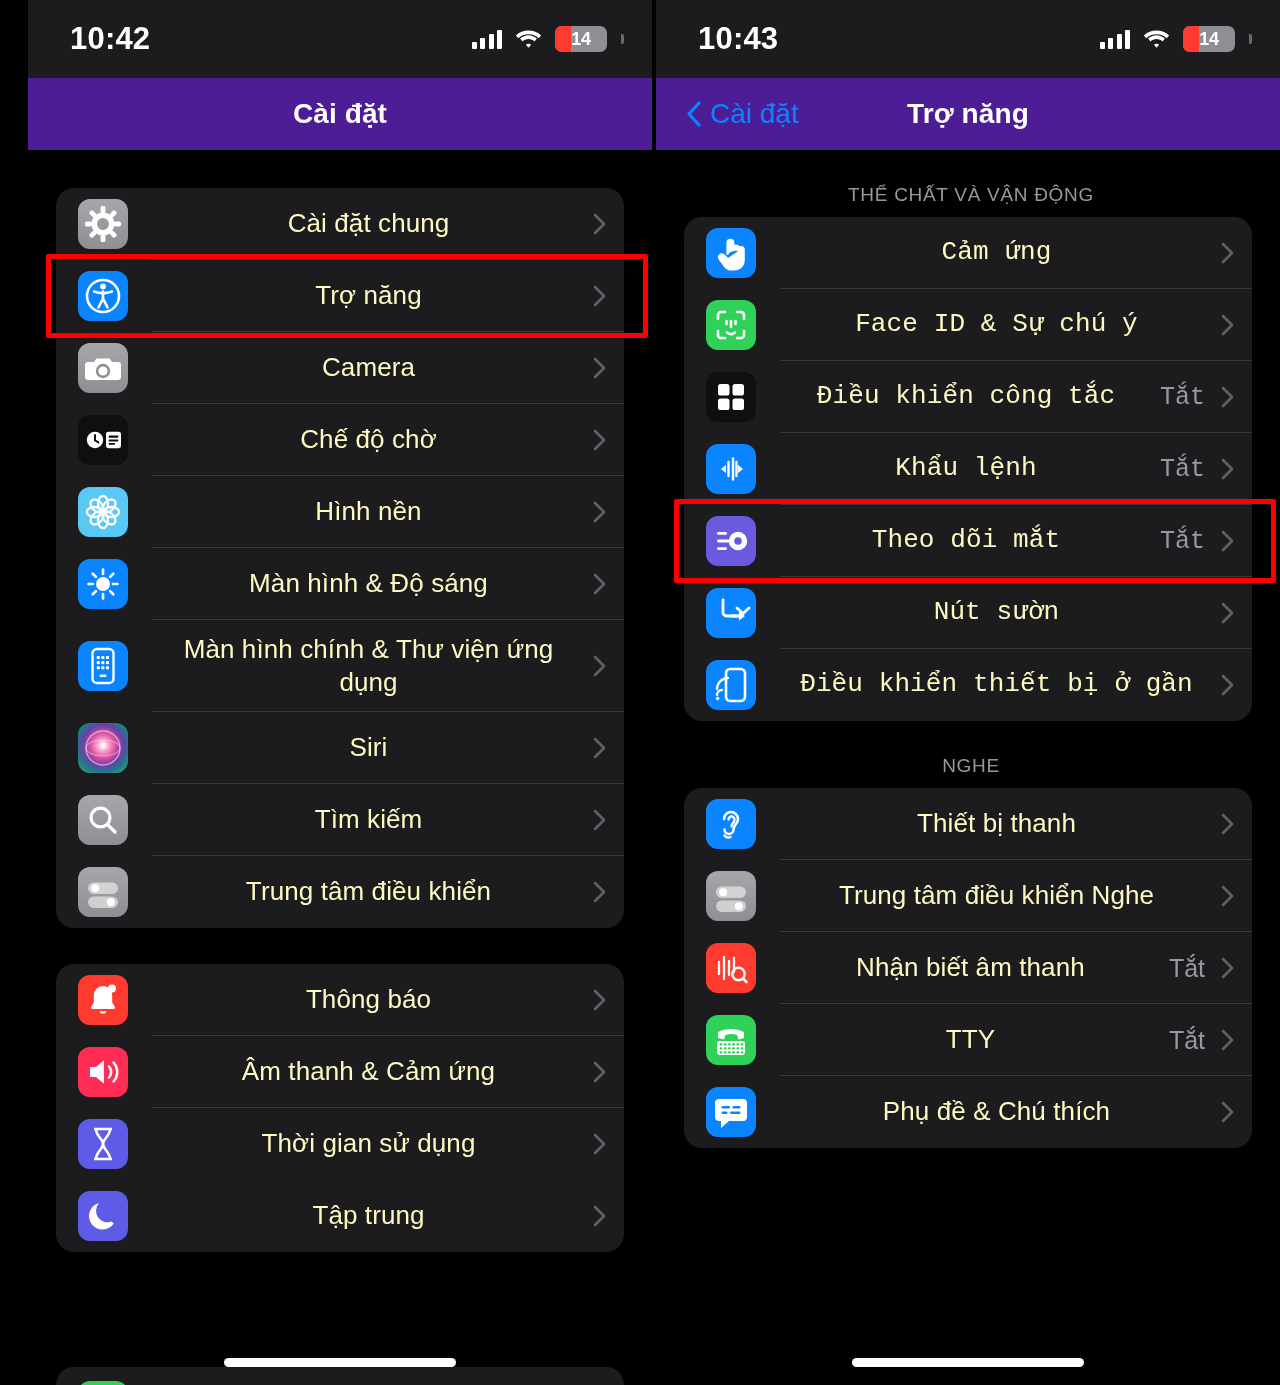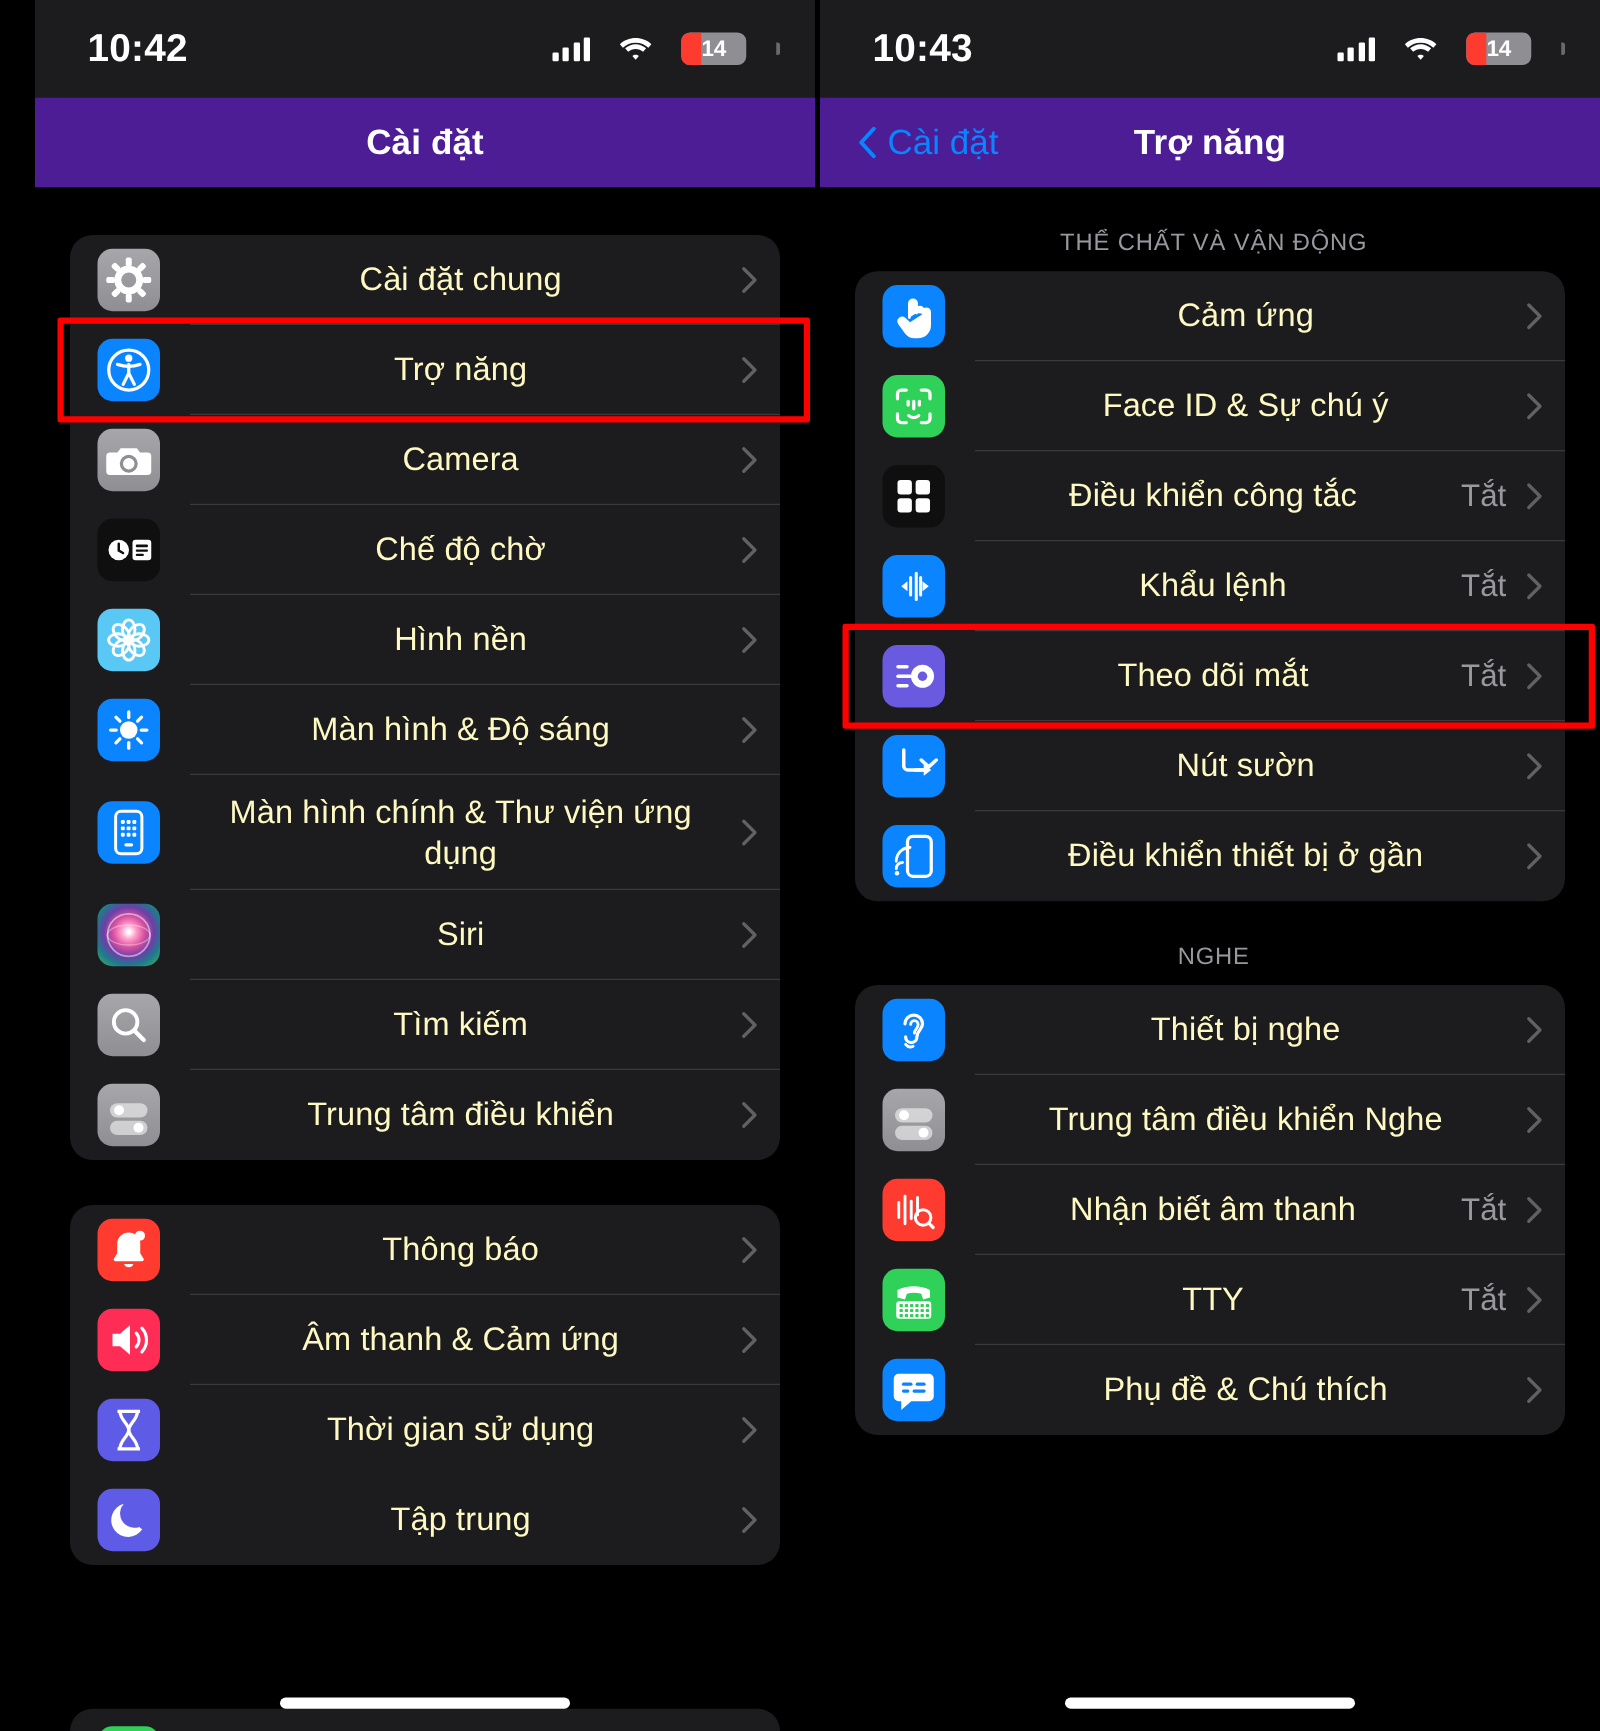--- a/index.html
+++ b/index.html
@@ -19,21 +19,21 @@
   .statusbar {
     height:78px; background:#1c1c1e; position:relative;
     display:flex; align-items:center;
   }
   .clock {
     position:absolute; left:42px; top:50%; transform:translateY(-50%);
     color:#fff; font-size:31px; font-weight:600; letter-spacing:.2px;
   }
   .status-right {
     position:absolute; right:28px; top:50%; transform:translateY(-50%);
-    display:flex; align-items:center; gap:23px;
+    display:flex; align-items:center; gap:13px;
   }
   .signal { display:flex; align-items:flex-end; gap:3.5px; height:19px; }
   .signal i { display:block; width:5px; background:#fff; border-radius:1px; }
   .signal i:nth-child(1){ height:7px; }
   .signal i:nth-child(2){ height:11px; }
   .signal i:nth-child(3){ height:15px; }
   .signal i:nth-child(4){ height:19px; }
   .wifi { width:27px; height:20px; position:relative; }
   .battery {
     position:relative; width:52px; height:26px; border-radius:7px;
@@ -434,21 +434,21 @@
               <path d="M13 2 3 13l10 11" stroke="#0a84ff" stroke-width="3.2" fill="none" stroke-linecap="round" stroke-linejoin="round"></path>
             </svg>
         </span>
         <span class="btxt">Cài đặt</span>
       </div>
       <div class="nav-title">Trợ năng</div>
     </div>
 
     <div class="content" id="right-content">
         <div class="section-header">THỂ CHẤT VÀ VẬN ĐỘNG</div>
-        <div class="group" style="margin-top: 0px;">
+        <div class="group" style="margin-top: 0px; font-family: Liberation Mono, monospace;">
           <div class="row">
             <span class="icon" style="background:#0a84ff">
               <svg viewBox="0 0 50 50" width="50" height="50">
                 <path d="M21.5 26V14.8a2.9 2.9 0 115.8 0v7.6M27.3 22.4v-2.2a2.6 2.6 0 115.2 0v2.8M32.5 23v-1.4a2.6 2.6 0 115.2 0V32c0 5.5-4 9.5-9.5 9.5h-2.6c-3.2 0-5.3-1.3-7-3.7l-5.2-7.3a2.7 2.7 0 014.1-3.4l3.6 3.3" fill="#fff" stroke="#fff" stroke-width="2.2" stroke-linecap="round" stroke-linejoin="round"></path>
               </svg>
             </span>
             <span class="label">Cảm ứng</span>
             <span class="chev-r"><svg viewBox="0 0 13 22" width="13" height="22">
                 <path d="M2 2l9 9-9 9" stroke="#98989f" stroke-width="2.6" fill="none" stroke-linecap="round" stroke-linejoin="round"></path>
               </svg></span>
@@ -560,21 +560,21 @@
         <div class="section-header">NGHE</div>
         <div class="group" style="margin-top: 0px;">
           <div class="row">
             <span class="icon" style="background:#0a84ff">
               <svg viewBox="0 0 50 50" width="50" height="50">
                 <path d="M18 20a7 7 0 0114 0c0 5-4.5 5.5-4.5 10.5a4.5 4.5 0 01-9 0" fill="none" stroke="#fff" stroke-width="2.6" stroke-linecap="round"></path>
                 <path d="M22.5 20.5a3 3 0 016 0c0 3.5-3 4-3 7" fill="none" stroke="#fff" stroke-width="2.3" stroke-linecap="round"></path>
                 <path d="M18.5 36.5c1.6 2 4 2.5 6 1.5" fill="none" stroke="#fff" stroke-width="2.3" stroke-linecap="round"></path>
               </svg>
             </span>
-            <span class="label">Thiết bị nghe</span>
+            <span class="label">Thiết bị thanh</span>
             <span class="chev-r"><svg viewBox="0 0 13 22" width="13" height="22">
                 <path d="M2 2l9 9-9 9" stroke="#98989f" stroke-width="2.6" fill="none" stroke-linecap="round" stroke-linejoin="round"></path>
               </svg></span>
             <span class="sep"></span>
           </div>
           <div class="row">
             <span class="icon" style="background:linear-gradient(#a7a7ab,#8e8e93)">
               <svg viewBox="0 0 50 50" width="50" height="50">
                 <rect x="10" y="15.5" width="30" height="11.5" rx="5.75" fill="#fff" opacity=".55"></rect>
                 <circle cx="17.2" cy="21.25" r="4" fill="#fff"></circle>

